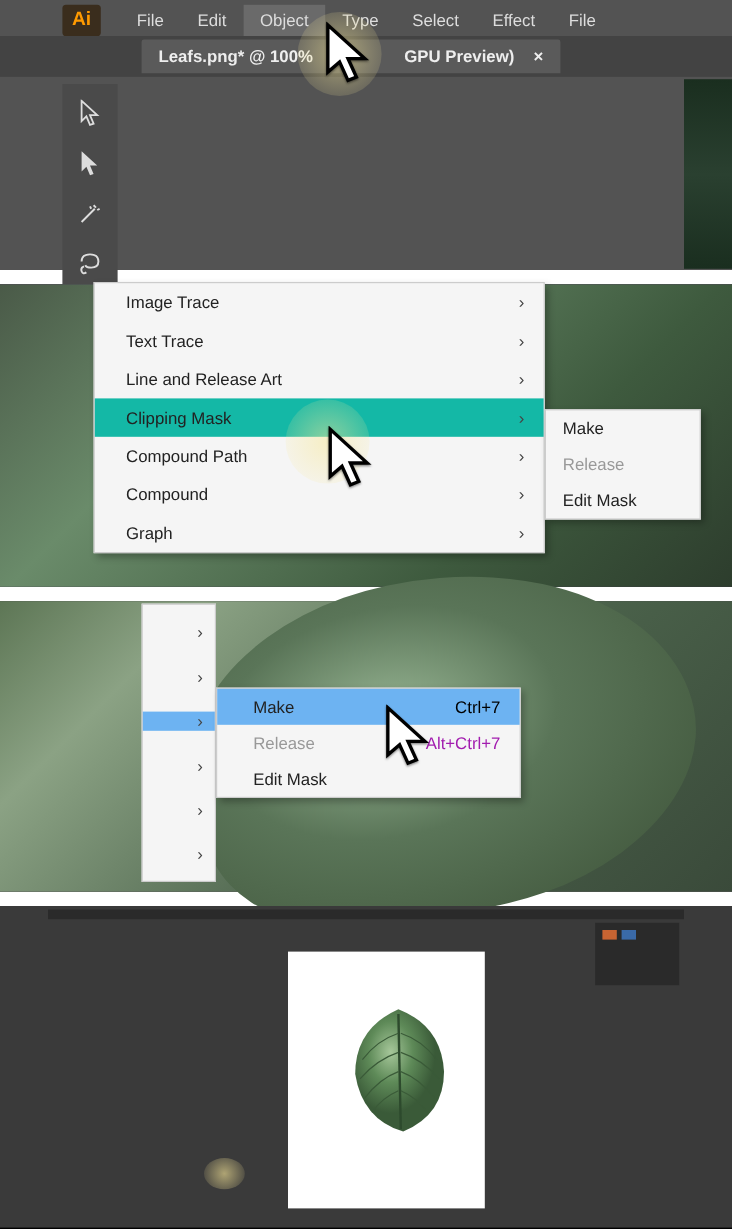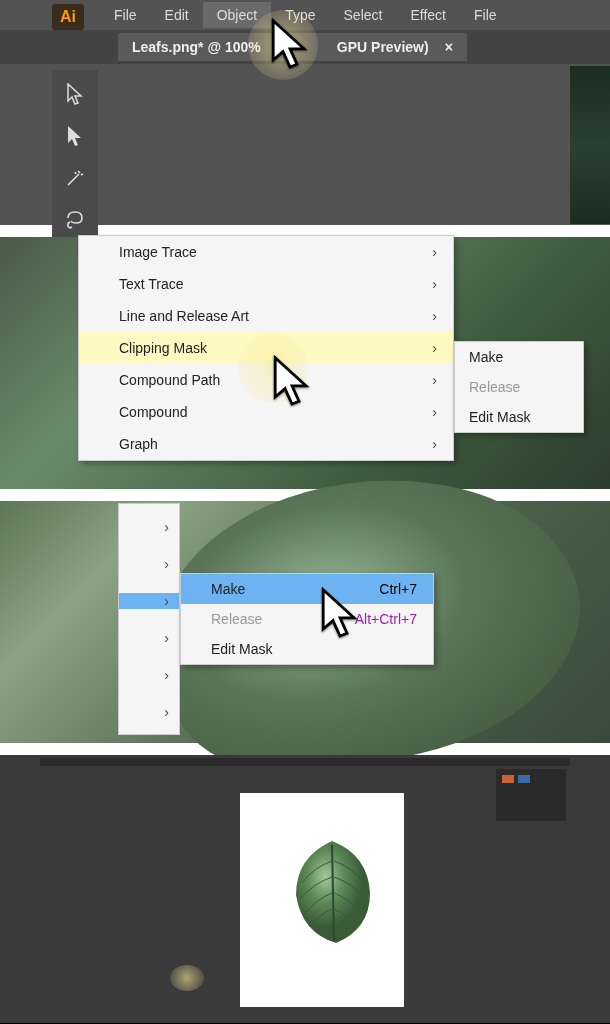--- a/index.html
+++ b/index.html
@@ -16,21 +16,21 @@
     background: #535353;
     position: relative;
     width: 100%;
   }
   
   .p1 { height: 225px; }
   .menubar {
     height: 30px;
     background: #535353;
     display: flex;
-    align-items: center;
+    align-items: flex-end;
     padding-left: 52px;
     gap: 0;
   }
   .ai-logo {
     position: absolute;
     left: 52px;
     top: 4px;
     width: 32px; height: 26px;
     background: #3a2d1d;
     border-radius: 3px;
@@ -123,25 +123,25 @@
     top: -2px;
     width: 376px;
     background: #f5f5f5;
     border: 1px solid #ccc;
     box-shadow: 3px 3px 6px rgba(0,0,0,0.3);
   }
   .dd-item {
     display: flex;
     align-items: center;
     justify-content: space-between;
-    padding: 8px 16px 8px 40px;
+    padding: 8px 16px 8px 26px;
     color: #222;
     cursor: pointer;
   }
-  .dd-item.hl { background: #fef9c3; }
+  .dd-item.hl { background: #14b8a6; }
   .dd-item .chev { color: #444; }
   .submenu {
     position: absolute;
     left: 454px;
     top: 104px;
     width: 130px;
     background: #f5f5f5;
     border: 1px solid #ccc;
     box-shadow: 3px 3px 6px rgba(0,0,0,0.3);
   }

